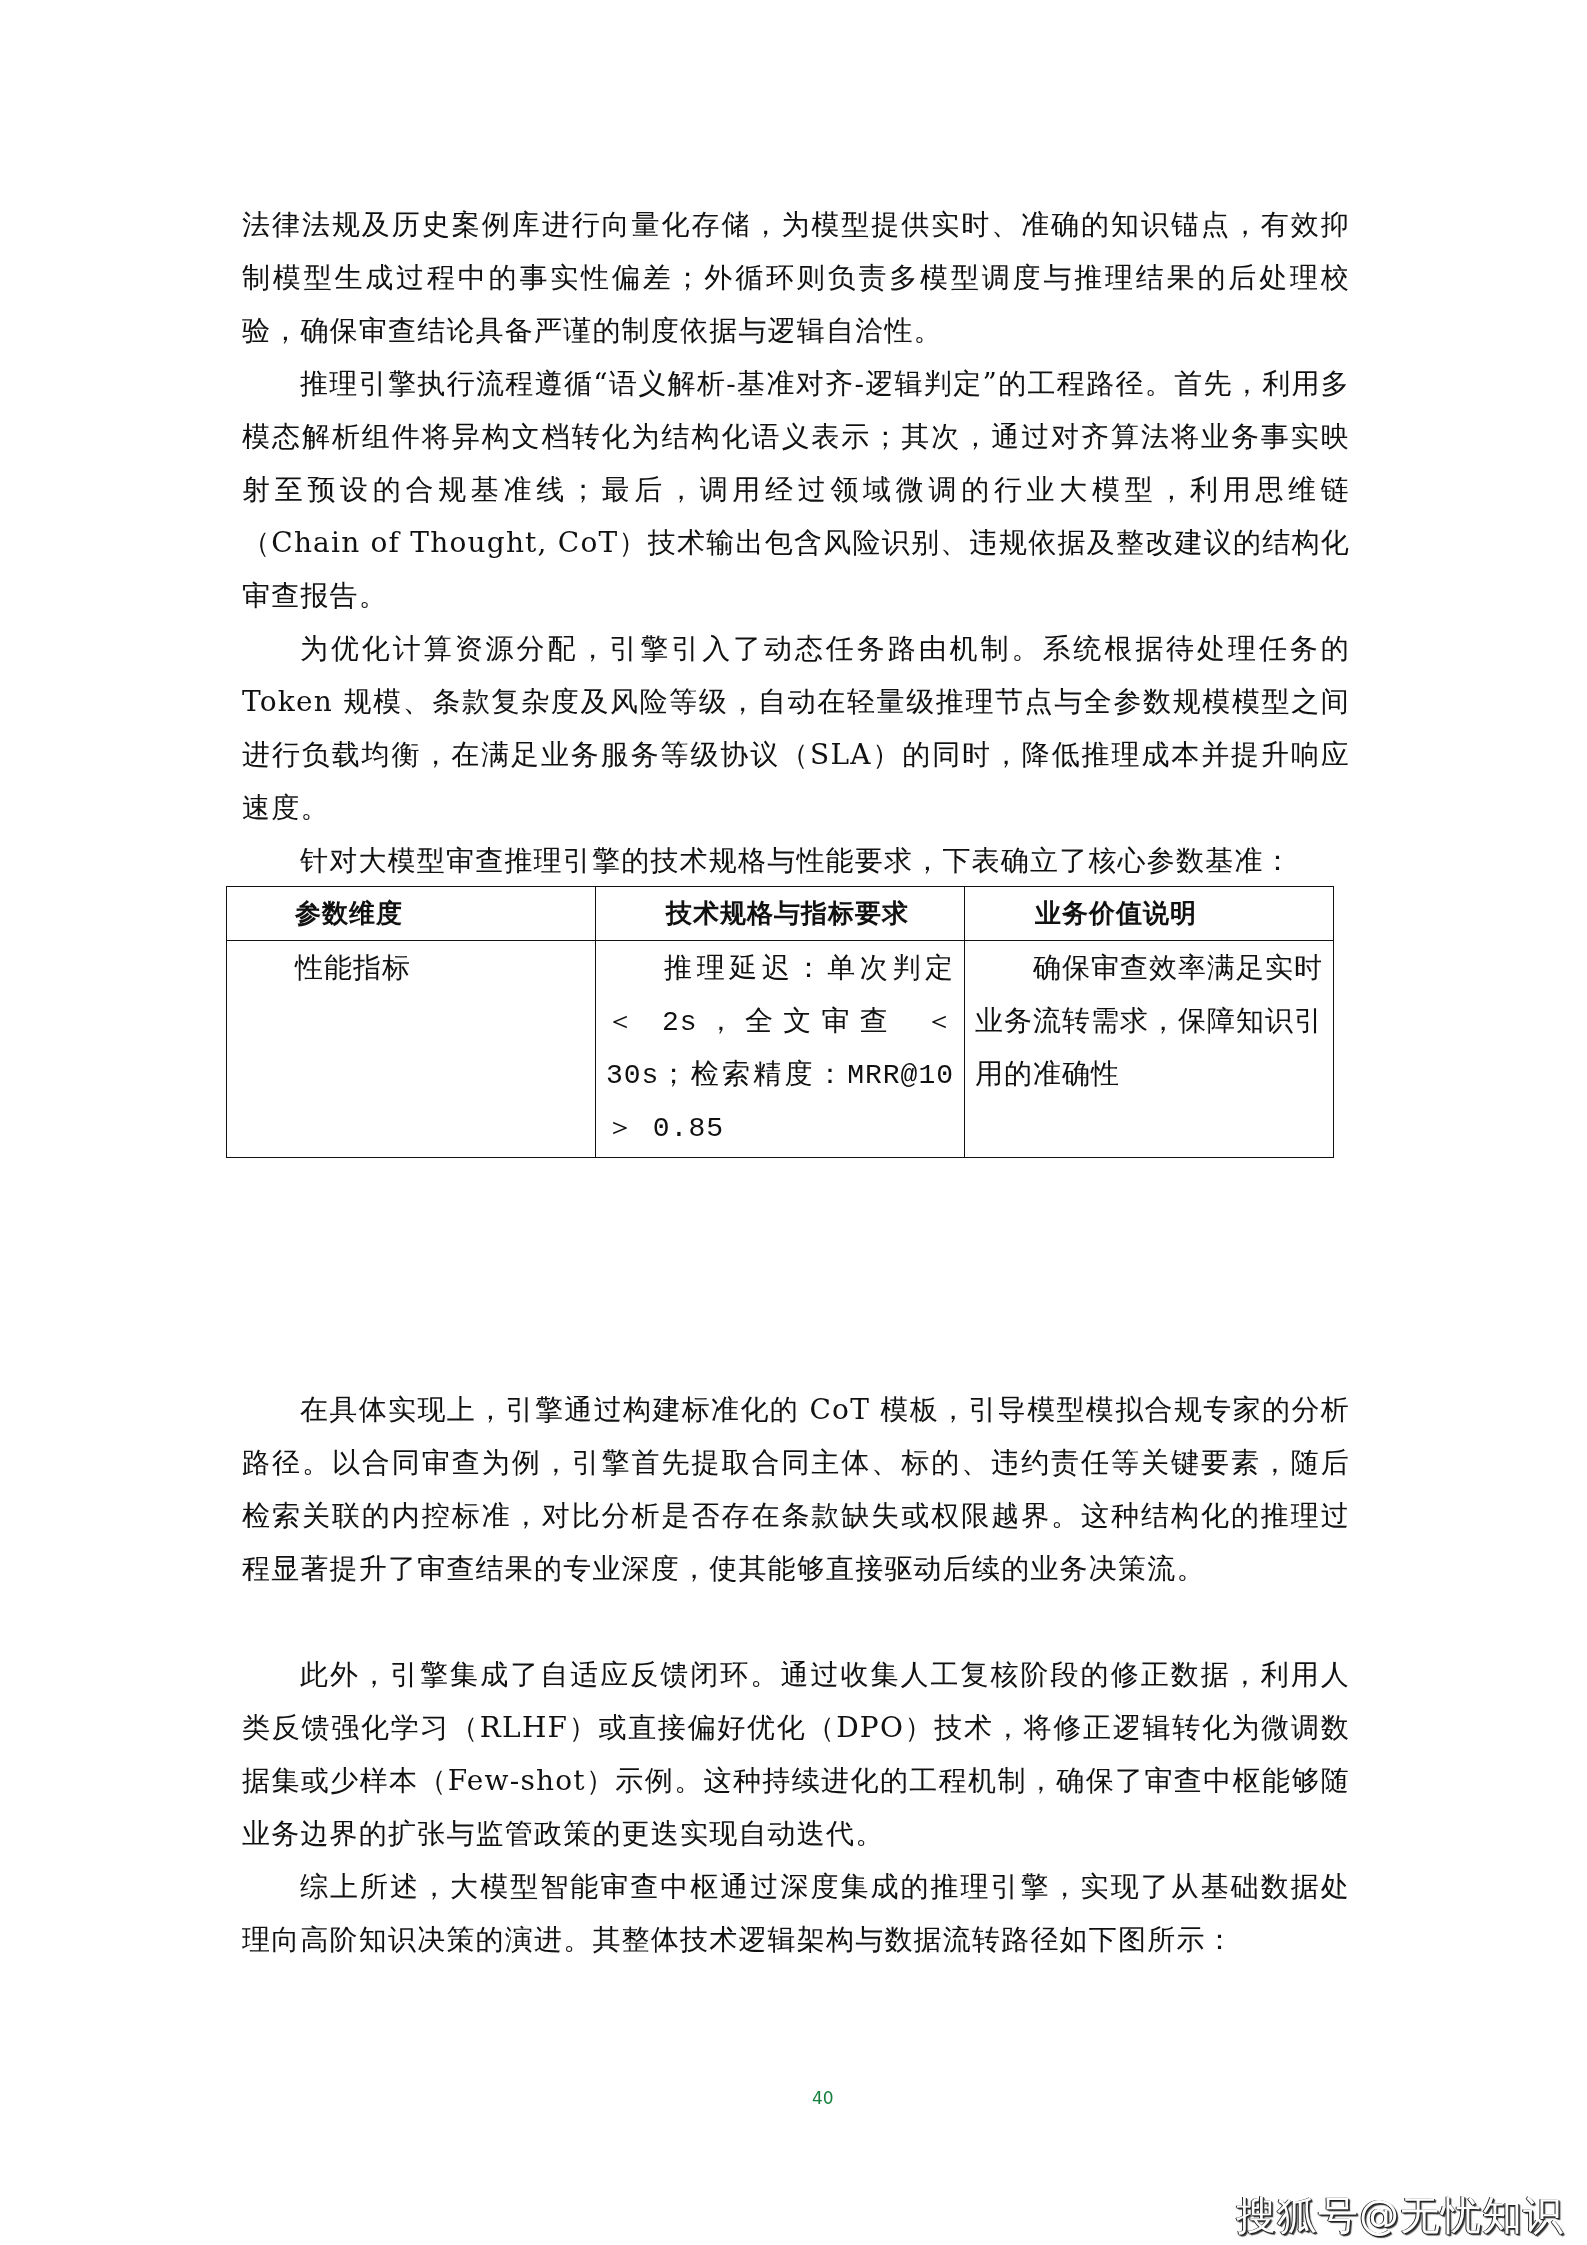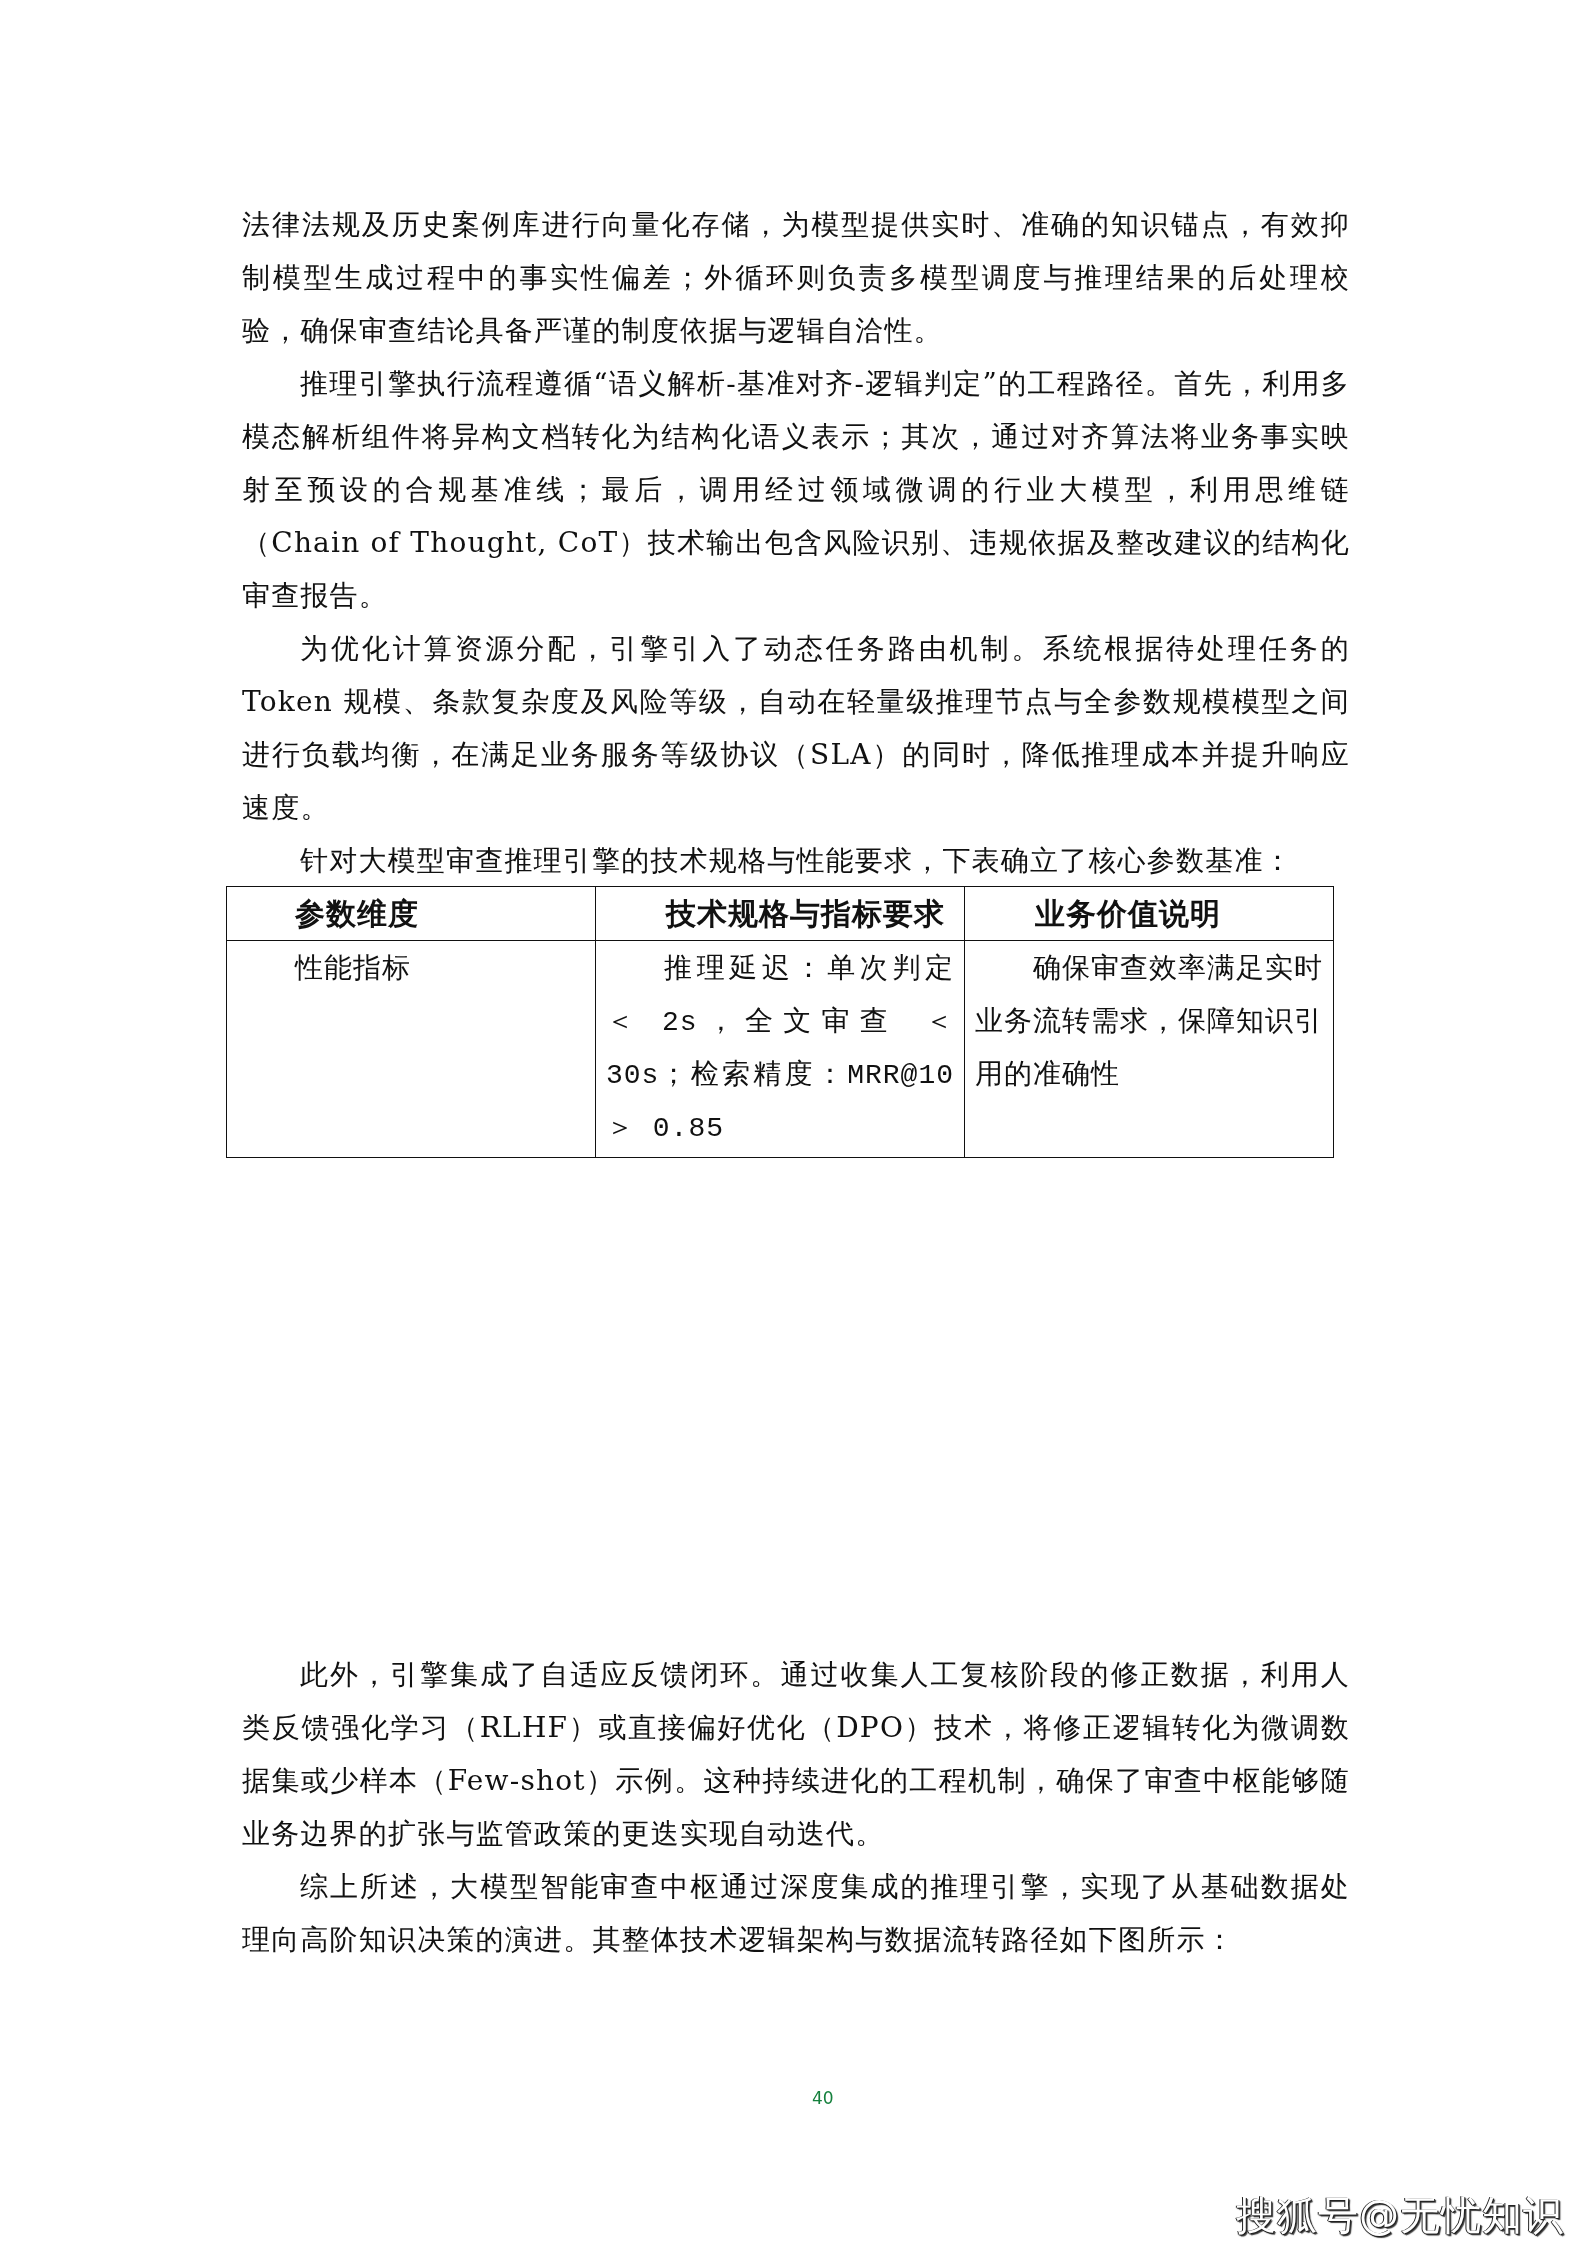--- a/index.html
+++ b/index.html
@@ -27,21 +27,21 @@
   table.spec {
     position: absolute; left: 226px; top: 886px;
     width: 1107px; border-collapse: collapse; table-layout: fixed;
     font-size: 28px; letter-spacing: 1px;
   }
   table.spec th, table.spec td {
     border: 1.5px solid #111; vertical-align: top; padding: 0 10px; font-family: Liberation Mono, monospace;
   }
   table.spec th {
     font-weight: bold; height: 53px; line-height: 53px; text-align: left;
-    font-family: "DejaVu Sans", "Liberation Sans", sans-serif; font-size: 30px;
+    font-family: "DejaVu Sans", "Liberation Sans", sans-serif; font-size: 26px;
   }
   table.spec td { line-height: 53px; padding-top: 2px; padding-bottom: 2px; }
   col.c1 { width: 369px; } col.c2 { width: 369px; } col.c3 { width: 369px; }
   .th1 { padding-left: 68px !important; }
   .th2 { padding-left: 70px !important; }
   .th3 { padding-left: 70px !important; }
   .dim { padding-left: 68px !important; }
   .cell-indent { text-indent: 58px; text-align: justify; }
 
   .page-number {
@@ -91,20 +91,23 @@
     </thead>
     <tbody>
       <tr style="height:162px;">
         <td class="dim">性能指标</td>
         <td class="cell-indent">推理延迟：单次判定 ＜ 2s，全文审查 ＜ 30s；检索精度：MRR@10 ＞ 0.85</td>
         <td class="cell-indent">确保审查效率满足实时业务流转需求，保障知识引用的准确性</td>
       </tr>
     </tbody>
   </table>
 
+  <div class="body-text" id="p4">
+    <p class="para indent">在具体实现上，引擎通过构建标准化的 CoT 模板，引导模型模拟合规专家的分析路径。以合同审查为例，引擎首先提取合同主体、标的、违约责任等关键要素，随后检索关联的内控标准，对比分析是否存在条款缺失或权限越界。这种结构化的推理过程显著提升了审查结果的专业深度，使其能够直接驱动后续的业务决策流。</p>
+  </div>
 
   <div class="body-text" id="p5">
     <p class="para indent">此外，引擎集成了自适应反馈闭环。通过收集人工复核阶段的修正数据，利用人类反馈强化学习（RLHF）或直接偏好优化（DPO）技术，将修正逻辑转化为微调数据集或少样本（Few-shot）示例。这种持续进化的工程机制，确保了审查中枢能够随业务边界的扩张与监管政策的更迭实现自动迭代。</p>
   </div>
 
   <div class="body-text" id="p6">
     <p class="para indent">综上所述，大模型智能审查中枢通过深度集成的推理引擎，实现了从基础数据处理向高阶知识决策的演进。其整体技术逻辑架构与数据流转路径如下图所示：</p>
   </div>
 
   <div class="page-number">40</div>

